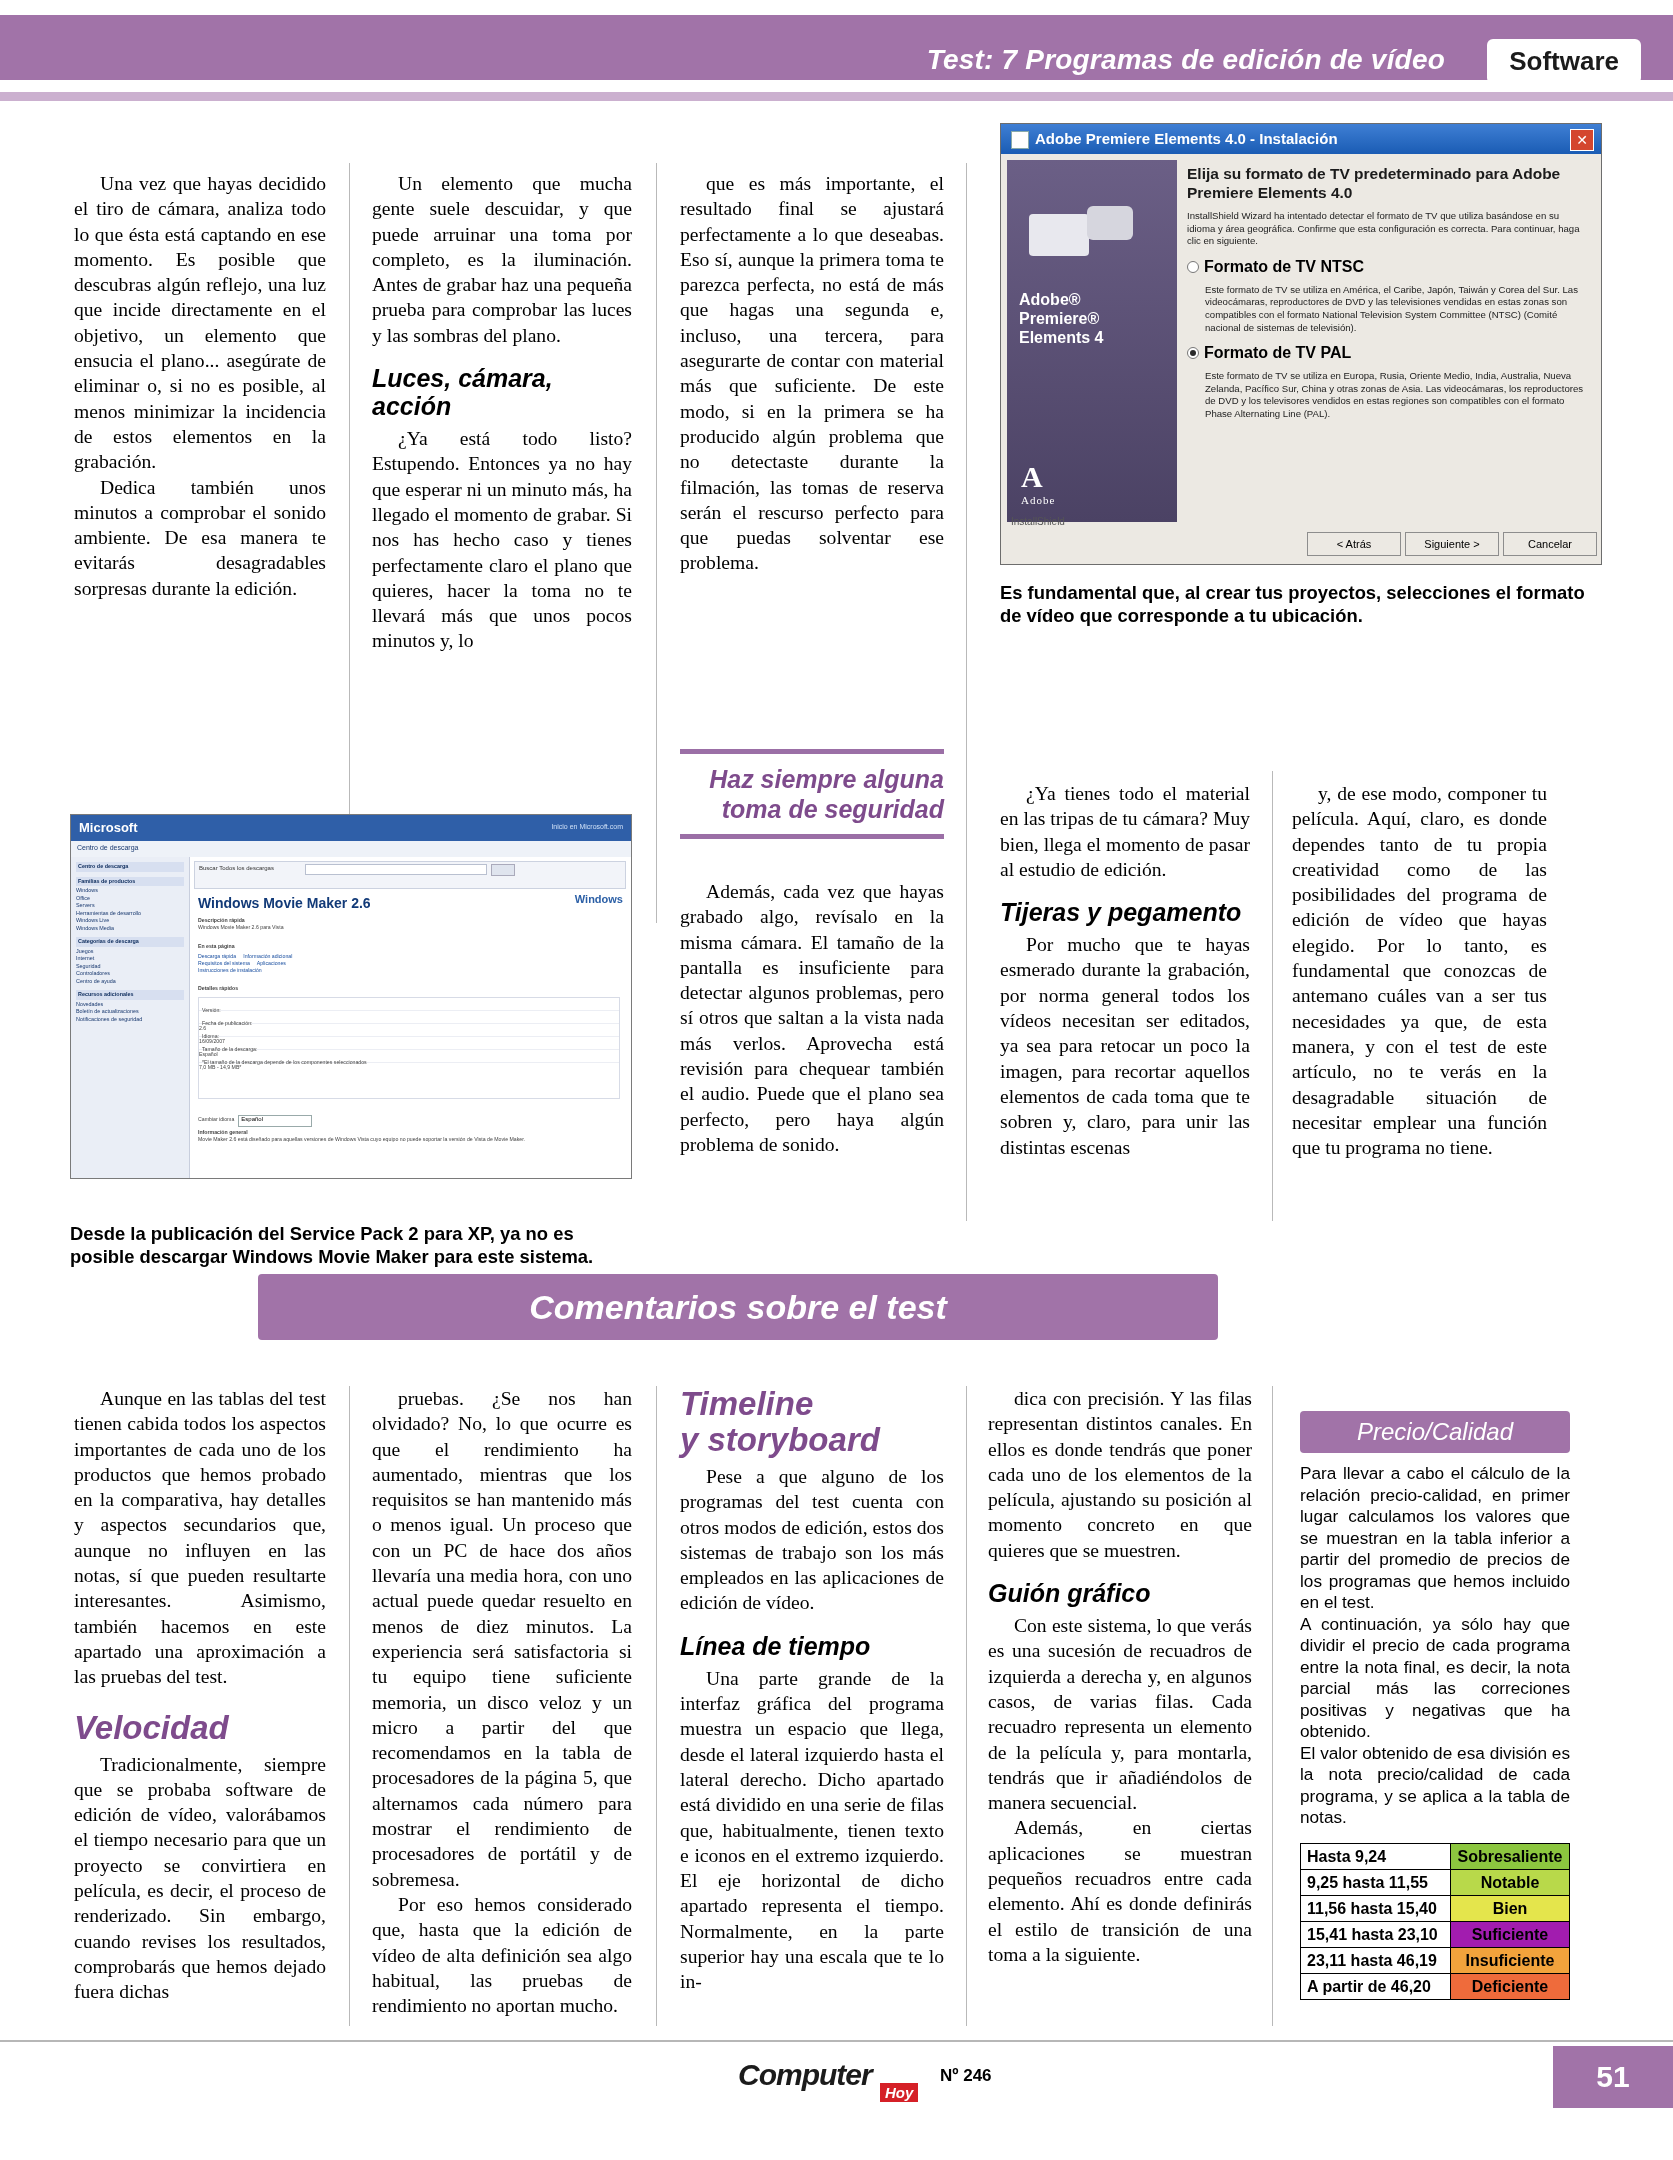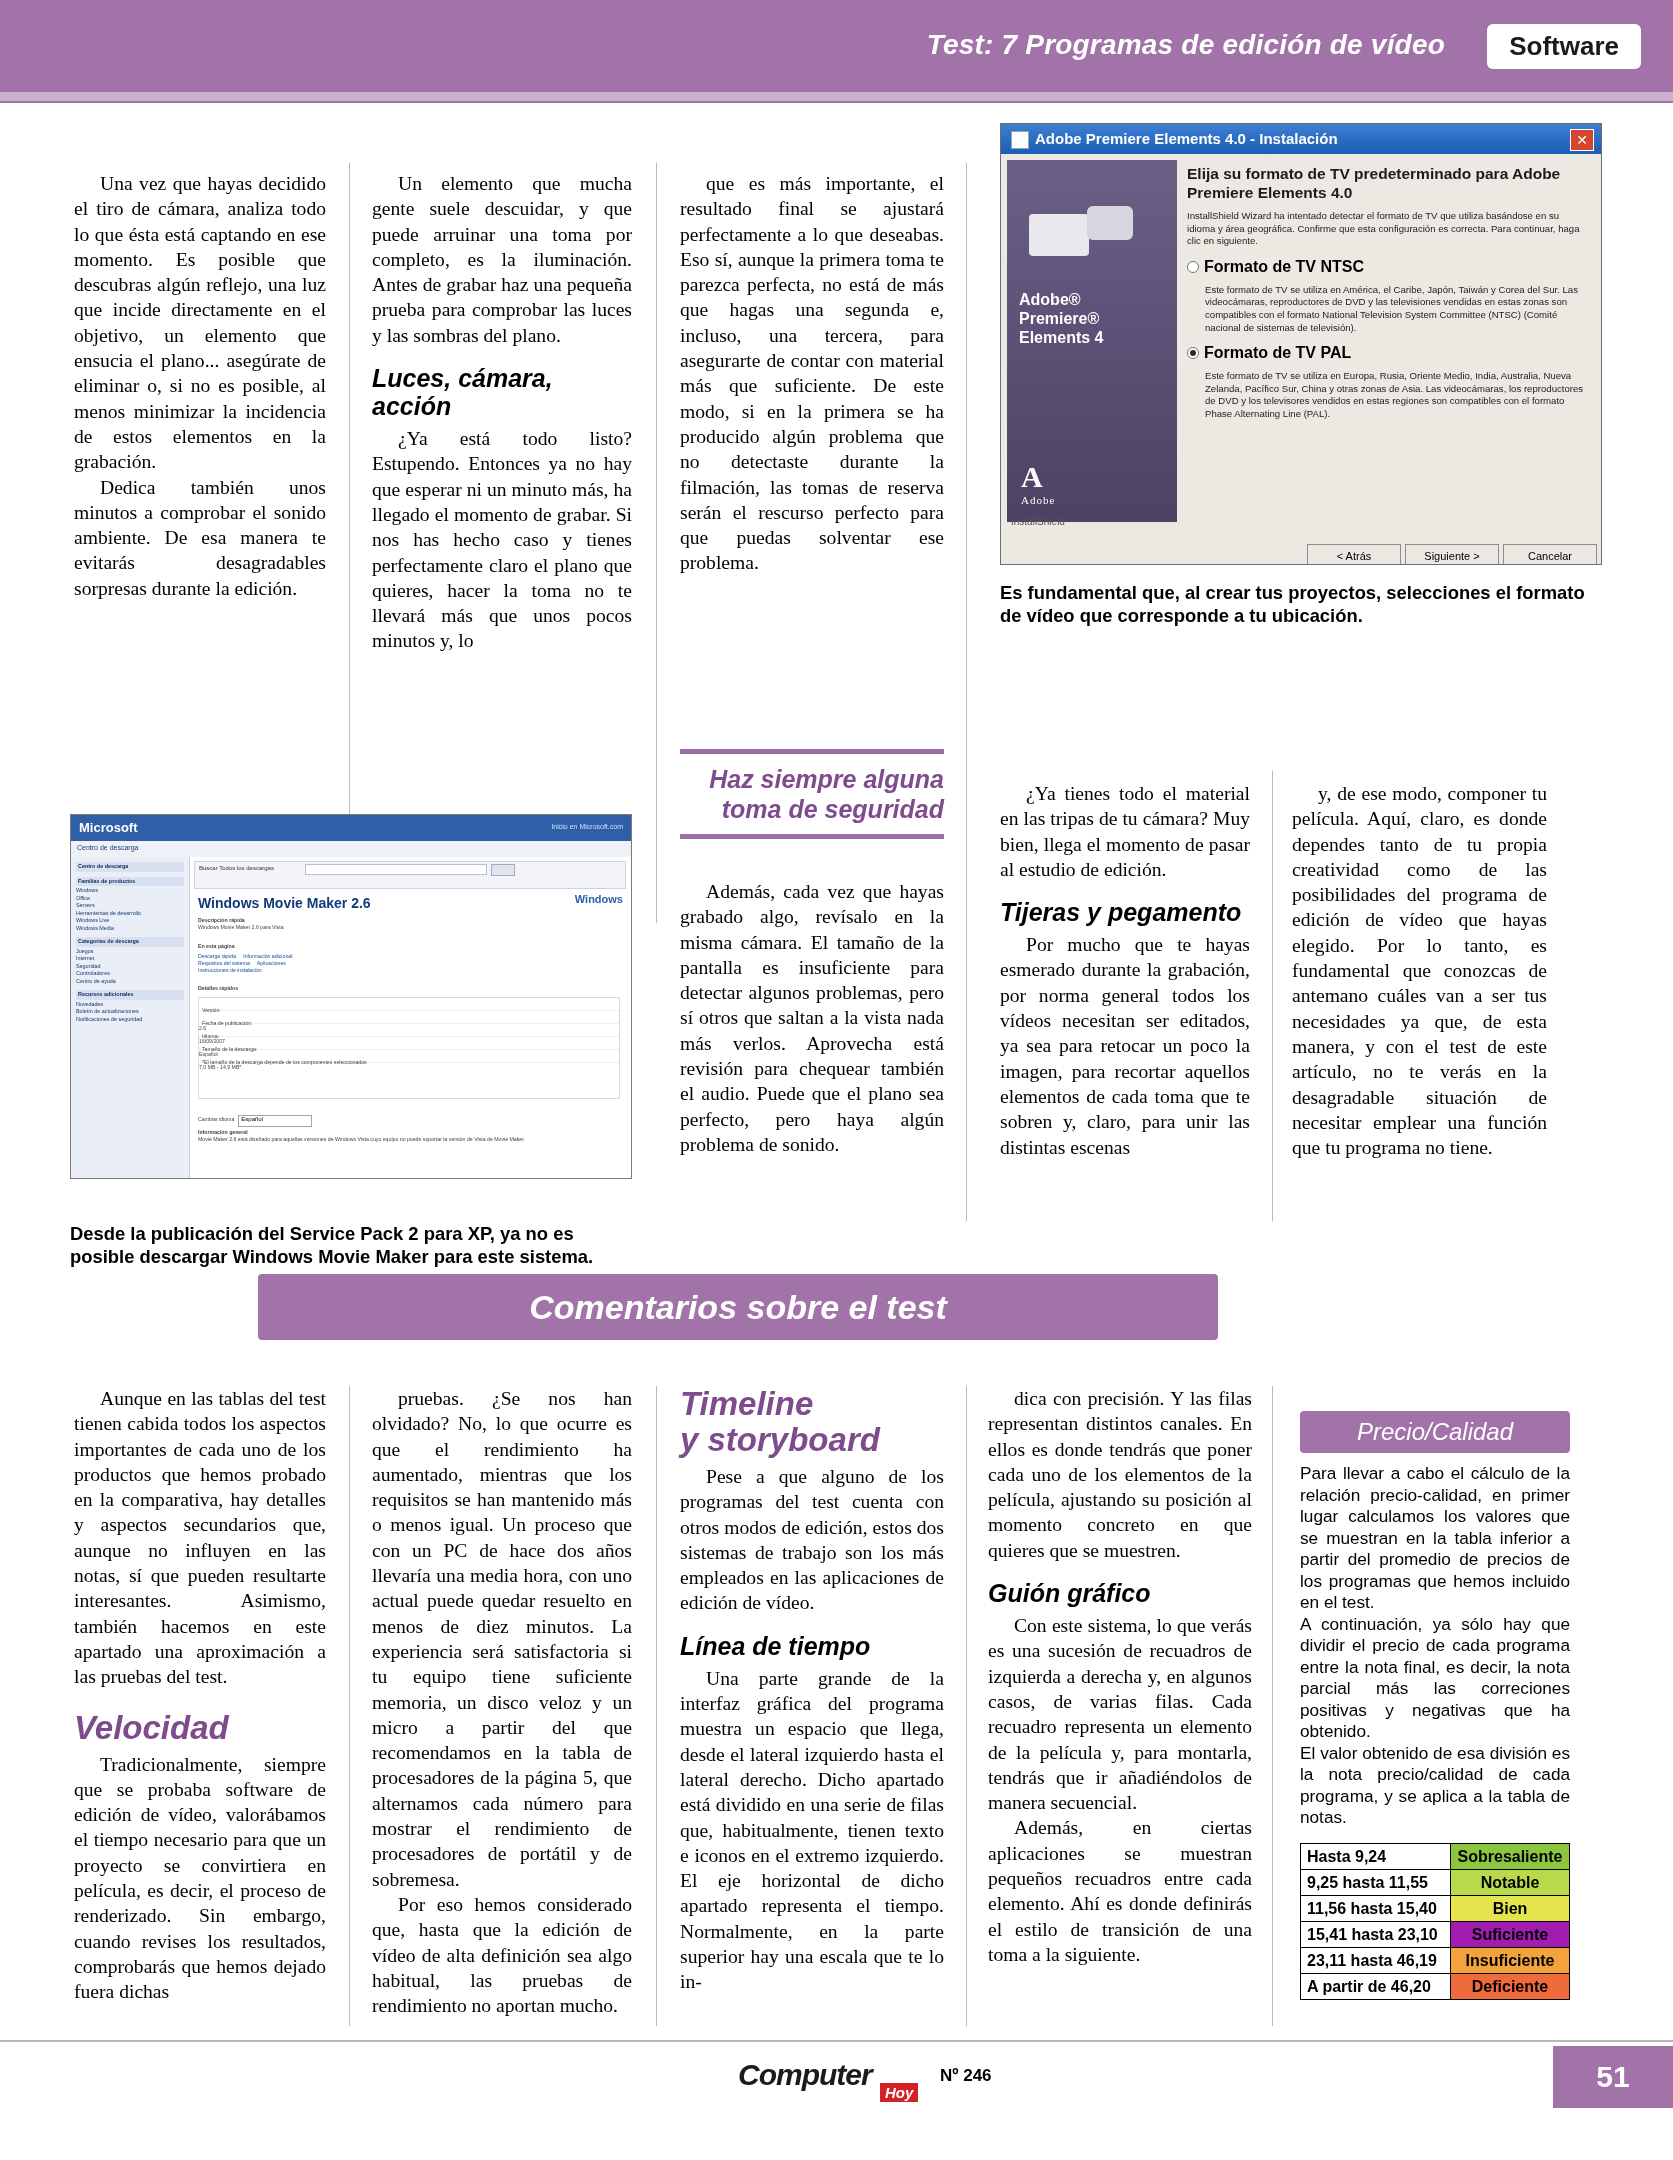--- a/index.html
+++ b/index.html
@@ -1,19 +1,19 @@
 <!DOCTYPE html>
 <html><head>
 <meta charset="utf-8">
 <style>
   html,body{margin:0;padding:0;background:#ffffff;}
   body{width:1673px;height:2160px;font-family:"Liberation Serif",serif;color:#000;position:relative;overflow:hidden;}
 
   
-  .top-band{position:absolute;left:0;top:0;width:1673px;height:103px;background:#a173a8;}
+  .top-band{position:absolute;left:0;top:15px;width:1673px;height:65px;background:#a173a8;}
   .header-title{position:absolute;right:228px;top:29px;font-family:"Liberation Sans",sans-serif;font-style:italic;font-weight:bold;font-size:28px;color:#ffffff;letter-spacing:.2px;white-space:nowrap;}
   .header-tag{position:absolute;right:32px;top:24px;background:#ffffff;border-radius:6px;padding:7px 22px;font-family:"Liberation Sans",sans-serif;font-weight:bold;font-size:26px;color:#1b1b1b;}
   .band-shadow{position:absolute;left:0;top:92px;width:1673px;height:9px;background:#cbb0cf;}
 
   
   .page{position:absolute;left:0;top:101px;width:1673px;height:1949px;}
 
   
   .col{position:absolute;text-align:justify;font-size:19.6px;line-height:25.3px;}
   .col p{margin:0;text-indent:26px;}
@@ -55,21 +55,21 @@
   .pe-cam .b1{position:absolute;left:0;top:18px;width:60px;height:42px;background:#e8e8ee;border-radius:4px;}
   .pe-cam .b2{position:absolute;left:58px;top:10px;width:46px;height:34px;background:#d6d6de;border-radius:6px;}
   .pe-adobe{position:absolute;left:14px;top:300px;color:#fff;font-family:"Liberation Serif",serif;font-size:30px;font-weight:bold;}
   .pe-adobe small{display:block;font-size:11px;font-weight:normal;letter-spacing:1px;}
   .pe-main{position:absolute;left:186px;top:40px;width:400px;}
   .pe-h{font-family:"Liberation Sans",sans-serif;font-weight:bold;font-size:15.5px;color:#1b1b1b;line-height:19px;}
   .pe-p{font-family:"Liberation Sans",sans-serif;font-size:9.6px;line-height:12.6px;color:#222;margin-top:8px;}
   .pe-radio{display:inline-block;width:10px;height:10px;border-radius:50%;border:1px solid #777;background:#fff;vertical-align:-1px;margin-right:5px;position:relative;}
   .pe-radio.on:after{content:"";position:absolute;left:2px;top:2px;width:6px;height:6px;border-radius:50%;background:#2a2a2a;}
   .pe-opt{font-family:"Liberation Sans",sans-serif;font-size:16px;font-weight:bold;margin-top:10px;}
-  .pe-foot{position:absolute;left:6px;top:416px;width:588px;height:30px;}
+  .pe-foot{position:absolute;left:6px;top:404px;width:588px;height:30px;}
   .pe-btn{position:absolute;top:4px;width:92px;height:22px;background:#ece9e3;border:1px solid #8d8d8d;font-family:"Liberation Sans",sans-serif;font-size:11px;text-align:center;line-height:22px;}
   .pe-inst{position:absolute;left:10px;top:392px;font-family:"Liberation Sans",sans-serif;font-size:10px;color:#555;}
 
   
   #c4{left:1000px;top:680px;width:250px;}
   #c5{left:1292px;top:680px;width:255px;}
 
   
   .pull{position:absolute;left:680px;top:648px;width:264px;}
   .pull .bar{height:5px;background:#9b6fa6;}

